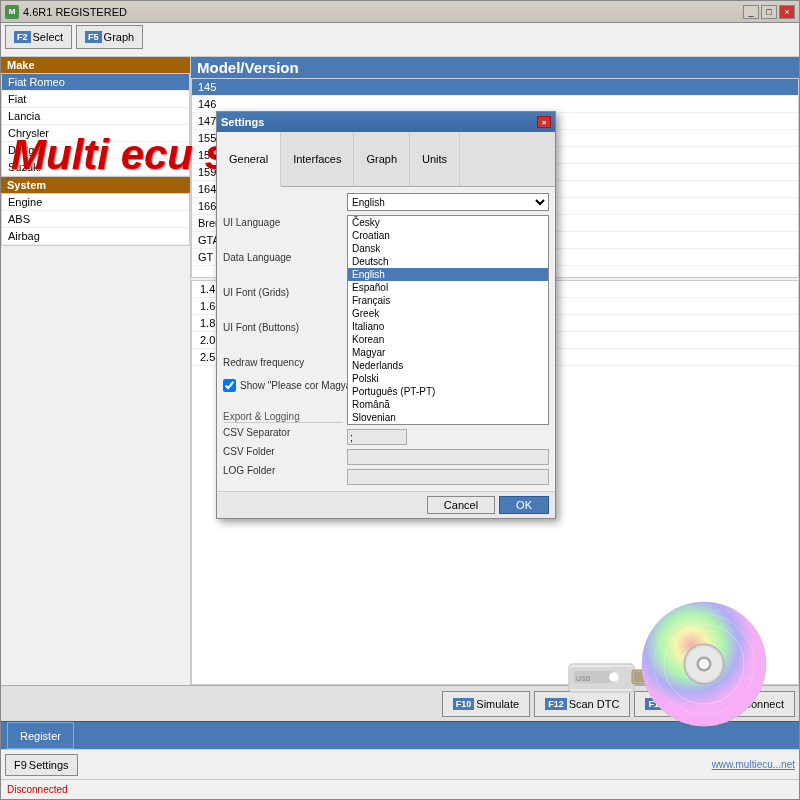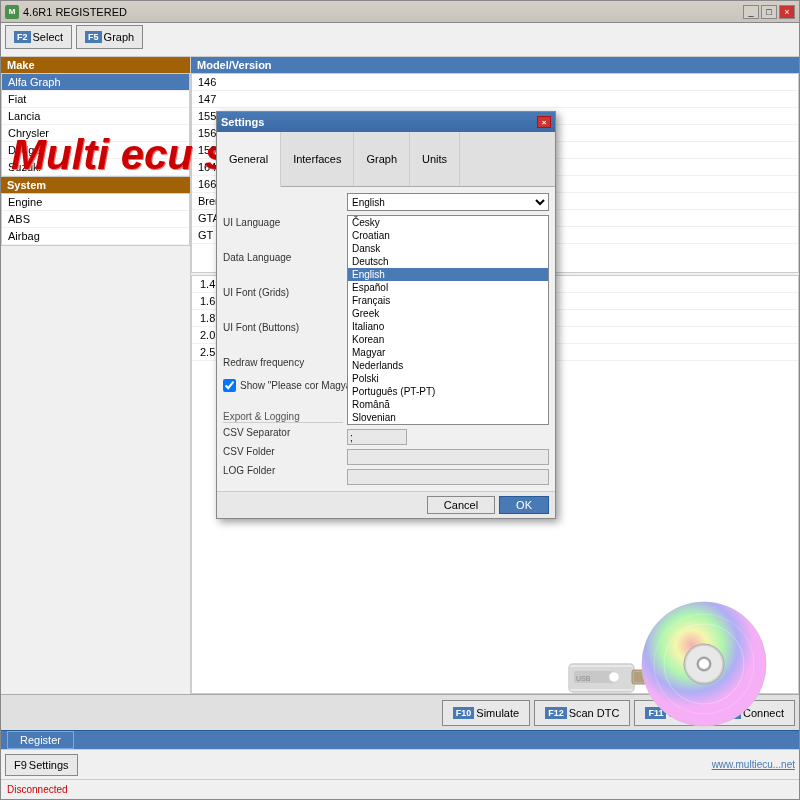--- a/index.html
+++ b/index.html
@@ -156,21 +156,21 @@
     .right-panel {
       flex: 1;
       display: flex;
       flex-direction: column;
     }
     .model-header {
       background: #4a7ab5;
       color: white;
       padding: 2px 6px;
       font-weight: bold;
-      font-size: 11px;
+      font-size: 15px;
     }
     .model-list {
       background: white;
       border: 1px solid #ccc;
       height: 200px;
       overflow-y: auto;
     }
     .model-item {
       padding: 2px 6px;
       cursor: pointer;
@@ -220,23 +220,22 @@
       background: #4a7ab5;
       color: white;
       padding: 1px 3px;
       font-size: 9px;
       font-weight: bold;
     }
 
     
     .register-bar {
       background: #4a7ab5;
-      height: 19px;
-      display: flex;
-      align-items: center;
+      height: 28px;
+      display: flex;
       padding: 0 6px;
       border-top: 1px solid #2a5a95;
       flex-shrink: 0;
     }
     .register-btn {
       background: #4a7ab5;
       color: white;
       border: 1px solid #7aaadf;
       padding: 2px 12px;
       font-size: 11px;
@@ -496,21 +495,21 @@
     </button>
   </div>
 
   <div class="content-area">
 
     <div class="left-panel">
 
       <div class="panel-section">
         <div class="section-header">Make</div>
         <div class="list-container make-list">
-          <div class="list-item selected">Alfa Graph</div>
+          <div class="list-item selected">Fiat Romeo</div>
           <div class="list-item">Fiat</div>
           <div class="list-item">Lancia</div>
           <div class="list-item">Chrysler</div>
           <div class="list-item">Dodge</div>
           <div class="list-item">Suzuki</div>
         </div>
       </div>
 
       <div class="panel-section system-section">
         <div class="section-header">System</div>
@@ -519,20 +518,21 @@
           <div class="list-item">ABS</div>
           <div class="list-item">Airbag</div>
         </div>
       </div>
 
     </div>
 
     <div class="right-panel">
       <div class="model-header">Model/Version</div>
       <div class="model-list">
+        <div class="model-item selected">145</div>
         <div class="model-item">146</div>
         <div class="model-item">147</div>
         <div class="model-item">155</div>
         <div class="model-item">156</div>
         <div class="model-item">159</div>
         <div class="model-item">164</div>
         <div class="model-item">166</div>
         <div class="model-item">Brera</div>
         <div class="model-item">GTA</div>
         <div class="model-item">GT</div>

